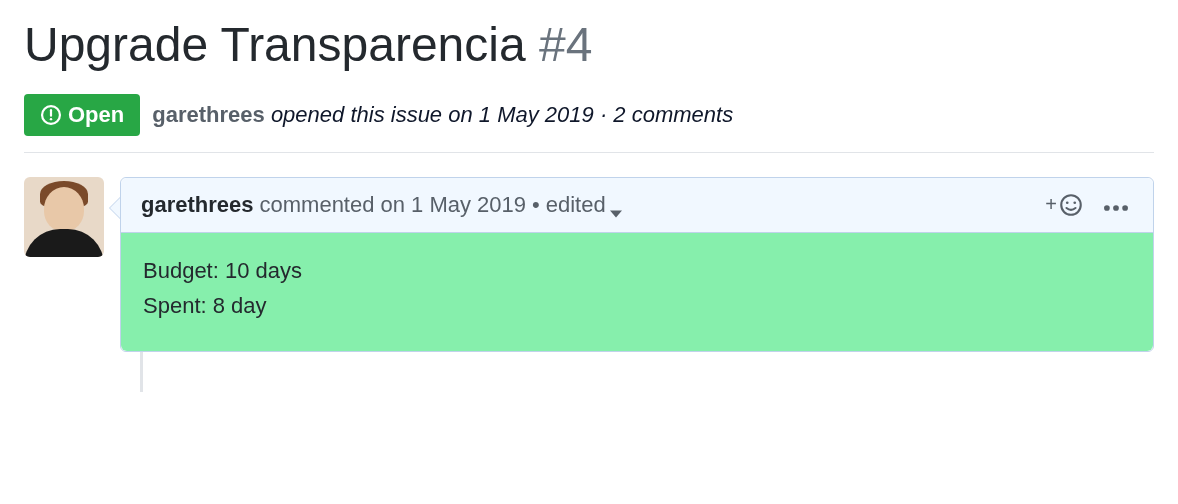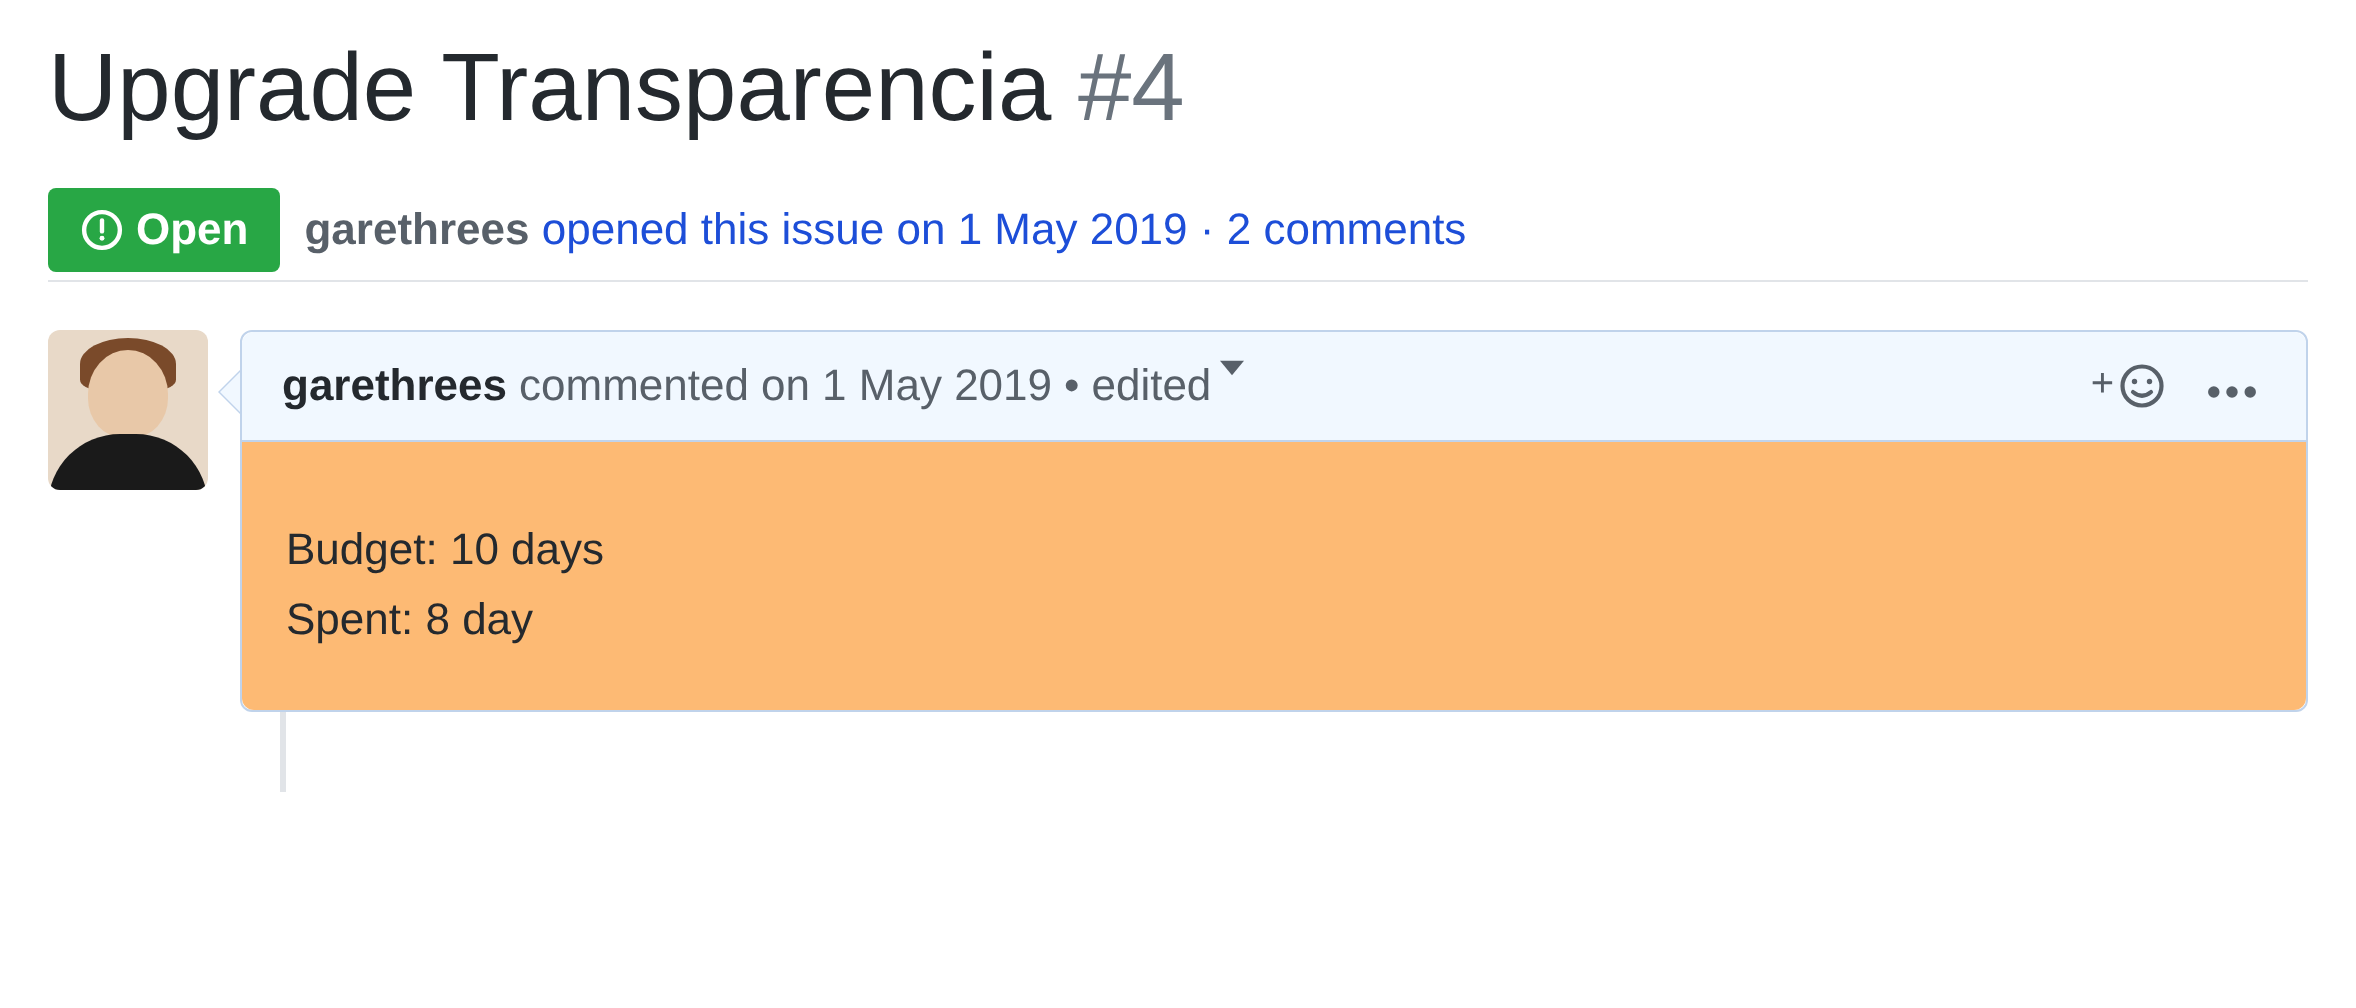--- a/index.html
+++ b/index.html
@@ -20,21 +20,21 @@
       color: #24292e;
     }
     .issue-number {
       color: #6a737d;
       font-weight: 300;
     }
     .issue-meta {
       display: flex;
       align-items: center;
       gap: 12px;
-      padding-bottom: 4px;
+      padding-bottom: 16px;
       border-bottom: 1px solid #e1e4e8;
       margin-bottom: 24px;
       font-size: 22px;
       color: #586069;
     }
     .state-badge {
       display: inline-flex;
       align-items: center;
       gap: 6px;
       background: #28a745;
@@ -43,21 +43,21 @@
       font-size: 22px;
       padding: 8px 16px;
       border-radius: 4px;
     }
     .state-badge svg { display: block; }
     .author-link {
       color: #586069;
       font-weight: 600;
       text-decoration: none;
     }
-    .meta-text { color: #1d4ed8; }
+    .meta-text { color: #0f172a; font-style: italic; }
     .comment-container {
       display: flex;
       align-items: flex-start;
       gap: 16px;
     }
     .avatar {
       width: 80px;
       height: 80px;
       border-radius: 6px;
       background: #e8d9c8;
@@ -145,40 +145,40 @@
       font-weight: 600;
       color: #24292e;
     }
     .comment-header-right {
       display: flex;
       align-items: center;
       gap: 16px;
     }
     .edited {
       display: inline-flex;
-      align-items: flex-start;
+      align-items: flex-end;
       gap: 4px;
       cursor: pointer;
     }
     .edited svg { display: block; }
     .add-reaction {
       display: inline-flex;
       align-items: center;
       gap: 2px;
       cursor: pointer;
       color: #586069;
     }
     .kebab {
       cursor: pointer;
       color: #586069;
       padding: 0 4px;
     }
     .comment-body {
-      background: #fdba74;
-      padding: 36px 22px 28px;
+      background: #86efac;
+      padding: 20px 22px 28px;
       font-size: 22px;
       line-height: 1.6;
       color: #24292e;
       border-radius: 0 0 6px 6px;
     }
     .timeline-stem {
       width: 3px;
       background: #e1e4e8;
       height: 40px;
       margin-left: 20px;

